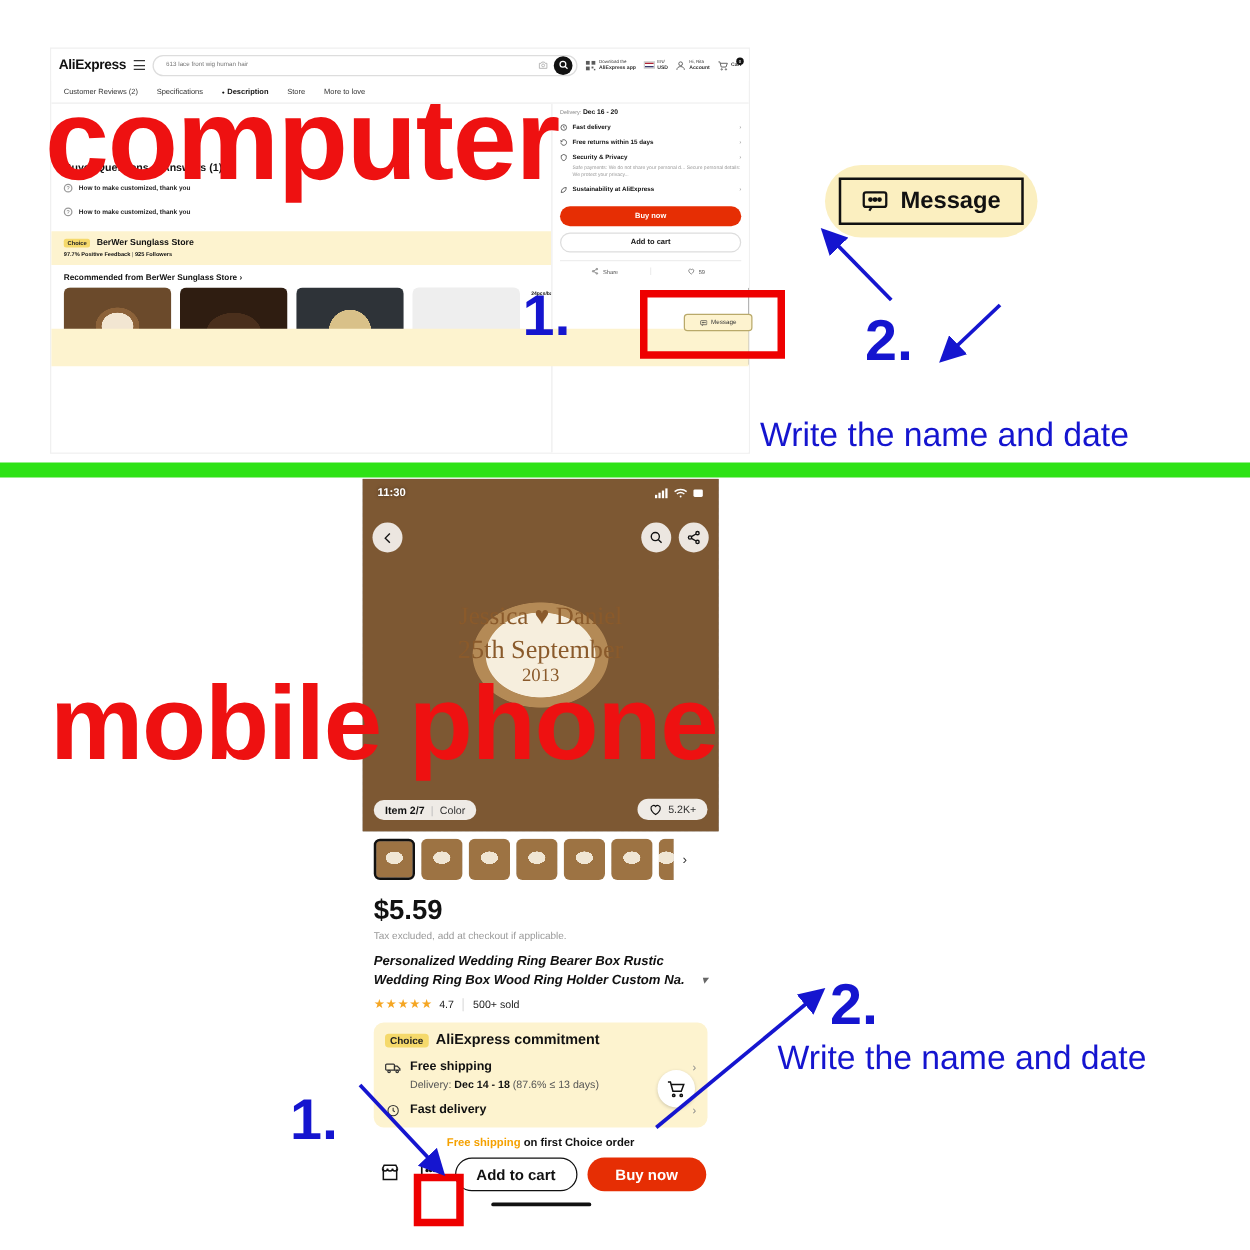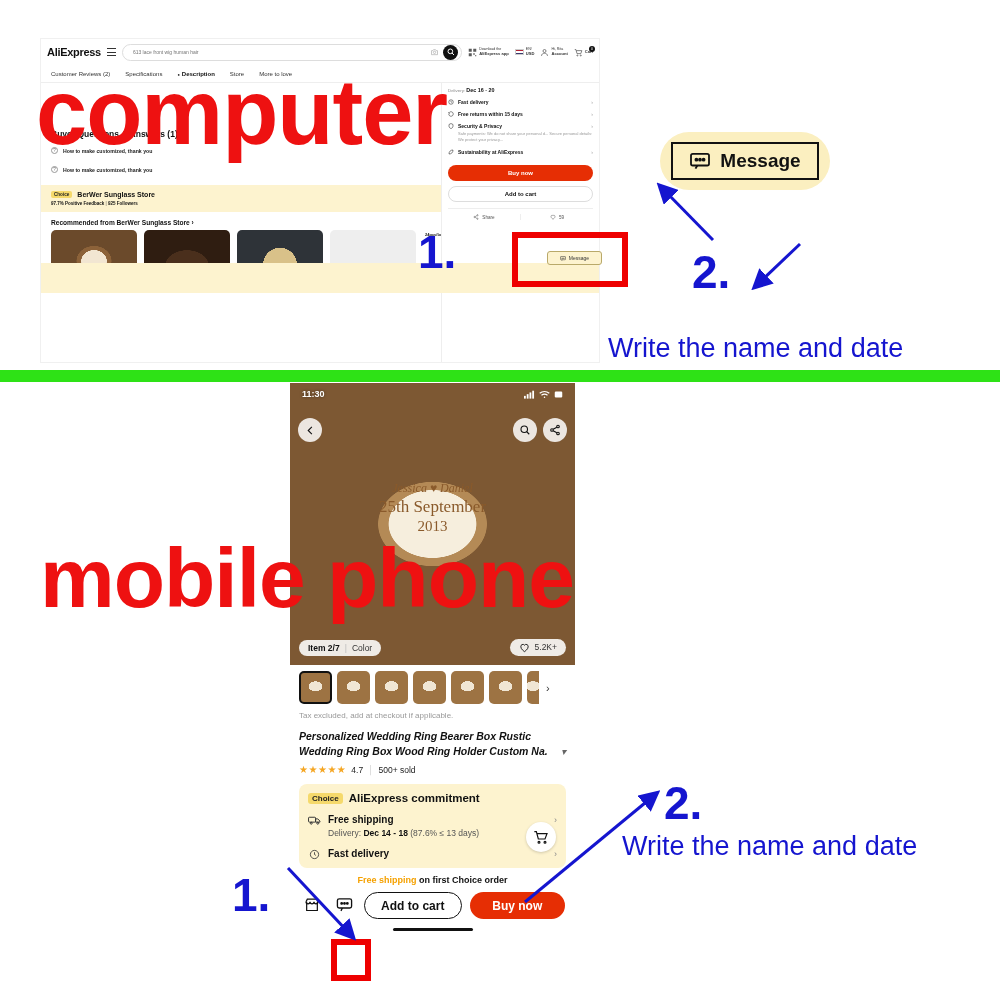--- a/index.html
+++ b/index.html
@@ -217,22 +217,22 @@
     display:flex; align-items:center; justify-content:center; position:absolute;
   }
   #ph-back { left:8px; top:35px; }
   #ph-search { right:38px; top:35px; }
   #ph-share { right:8px; top:35px; }
 
   .ring-text {
     position:absolute; left:0; right:0; top:98px; text-align:center;
     font-family:"Liberation Serif", serif; color:#8a5a2b; line-height:1.25;
   }
-  .ring-text .l1 { font-size:12px; font-style:italic; }
-  .ring-text .l2 { font-size:17px; }
+  .ring-text .l1 { font-size:20px; }
+  .ring-text .l2 { font-size:21px; }
   .ring-text .l3 { font-size:15px; }
 
   .ph-pill {
     position:absolute; bottom:9px; background:rgba(255,255,255,.88);
     border-radius:11px; padding:3px 9px; font-size:8.5px; color:#333;
     display:flex; align-items:flex-start; gap:5px;
   }
   #pill-item { left:9px; }
   #pill-item b { color:#111; }
   #pill-item .sep { color:#bbb; }
@@ -638,20 +638,21 @@
     <div class="thumb sel"></div>
     <div class="thumb"></div>
     <div class="thumb"></div>
     <div class="thumb"></div>
     <div class="thumb"></div>
     <div class="thumb"></div>
     <div class="thumb part"></div>
     <div class="thumb-arrow">›</div>
   </div>
 
+  <div class="ph-price">$5.59</div>
   <div class="ph-tax">Tax excluded, add at checkout if applicable.</div>
 
   <div class="ph-title">
     <span>Personalized Wedding Ring Bearer Box Rustic Wedding Ring Box Wood Ring Holder Custom Na.</span>
     <span class="chev">▾</span>
   </div>
 
   <div class="ph-rate">
     <span class="stars">★★★★★</span>
     <span>4.7</span>

